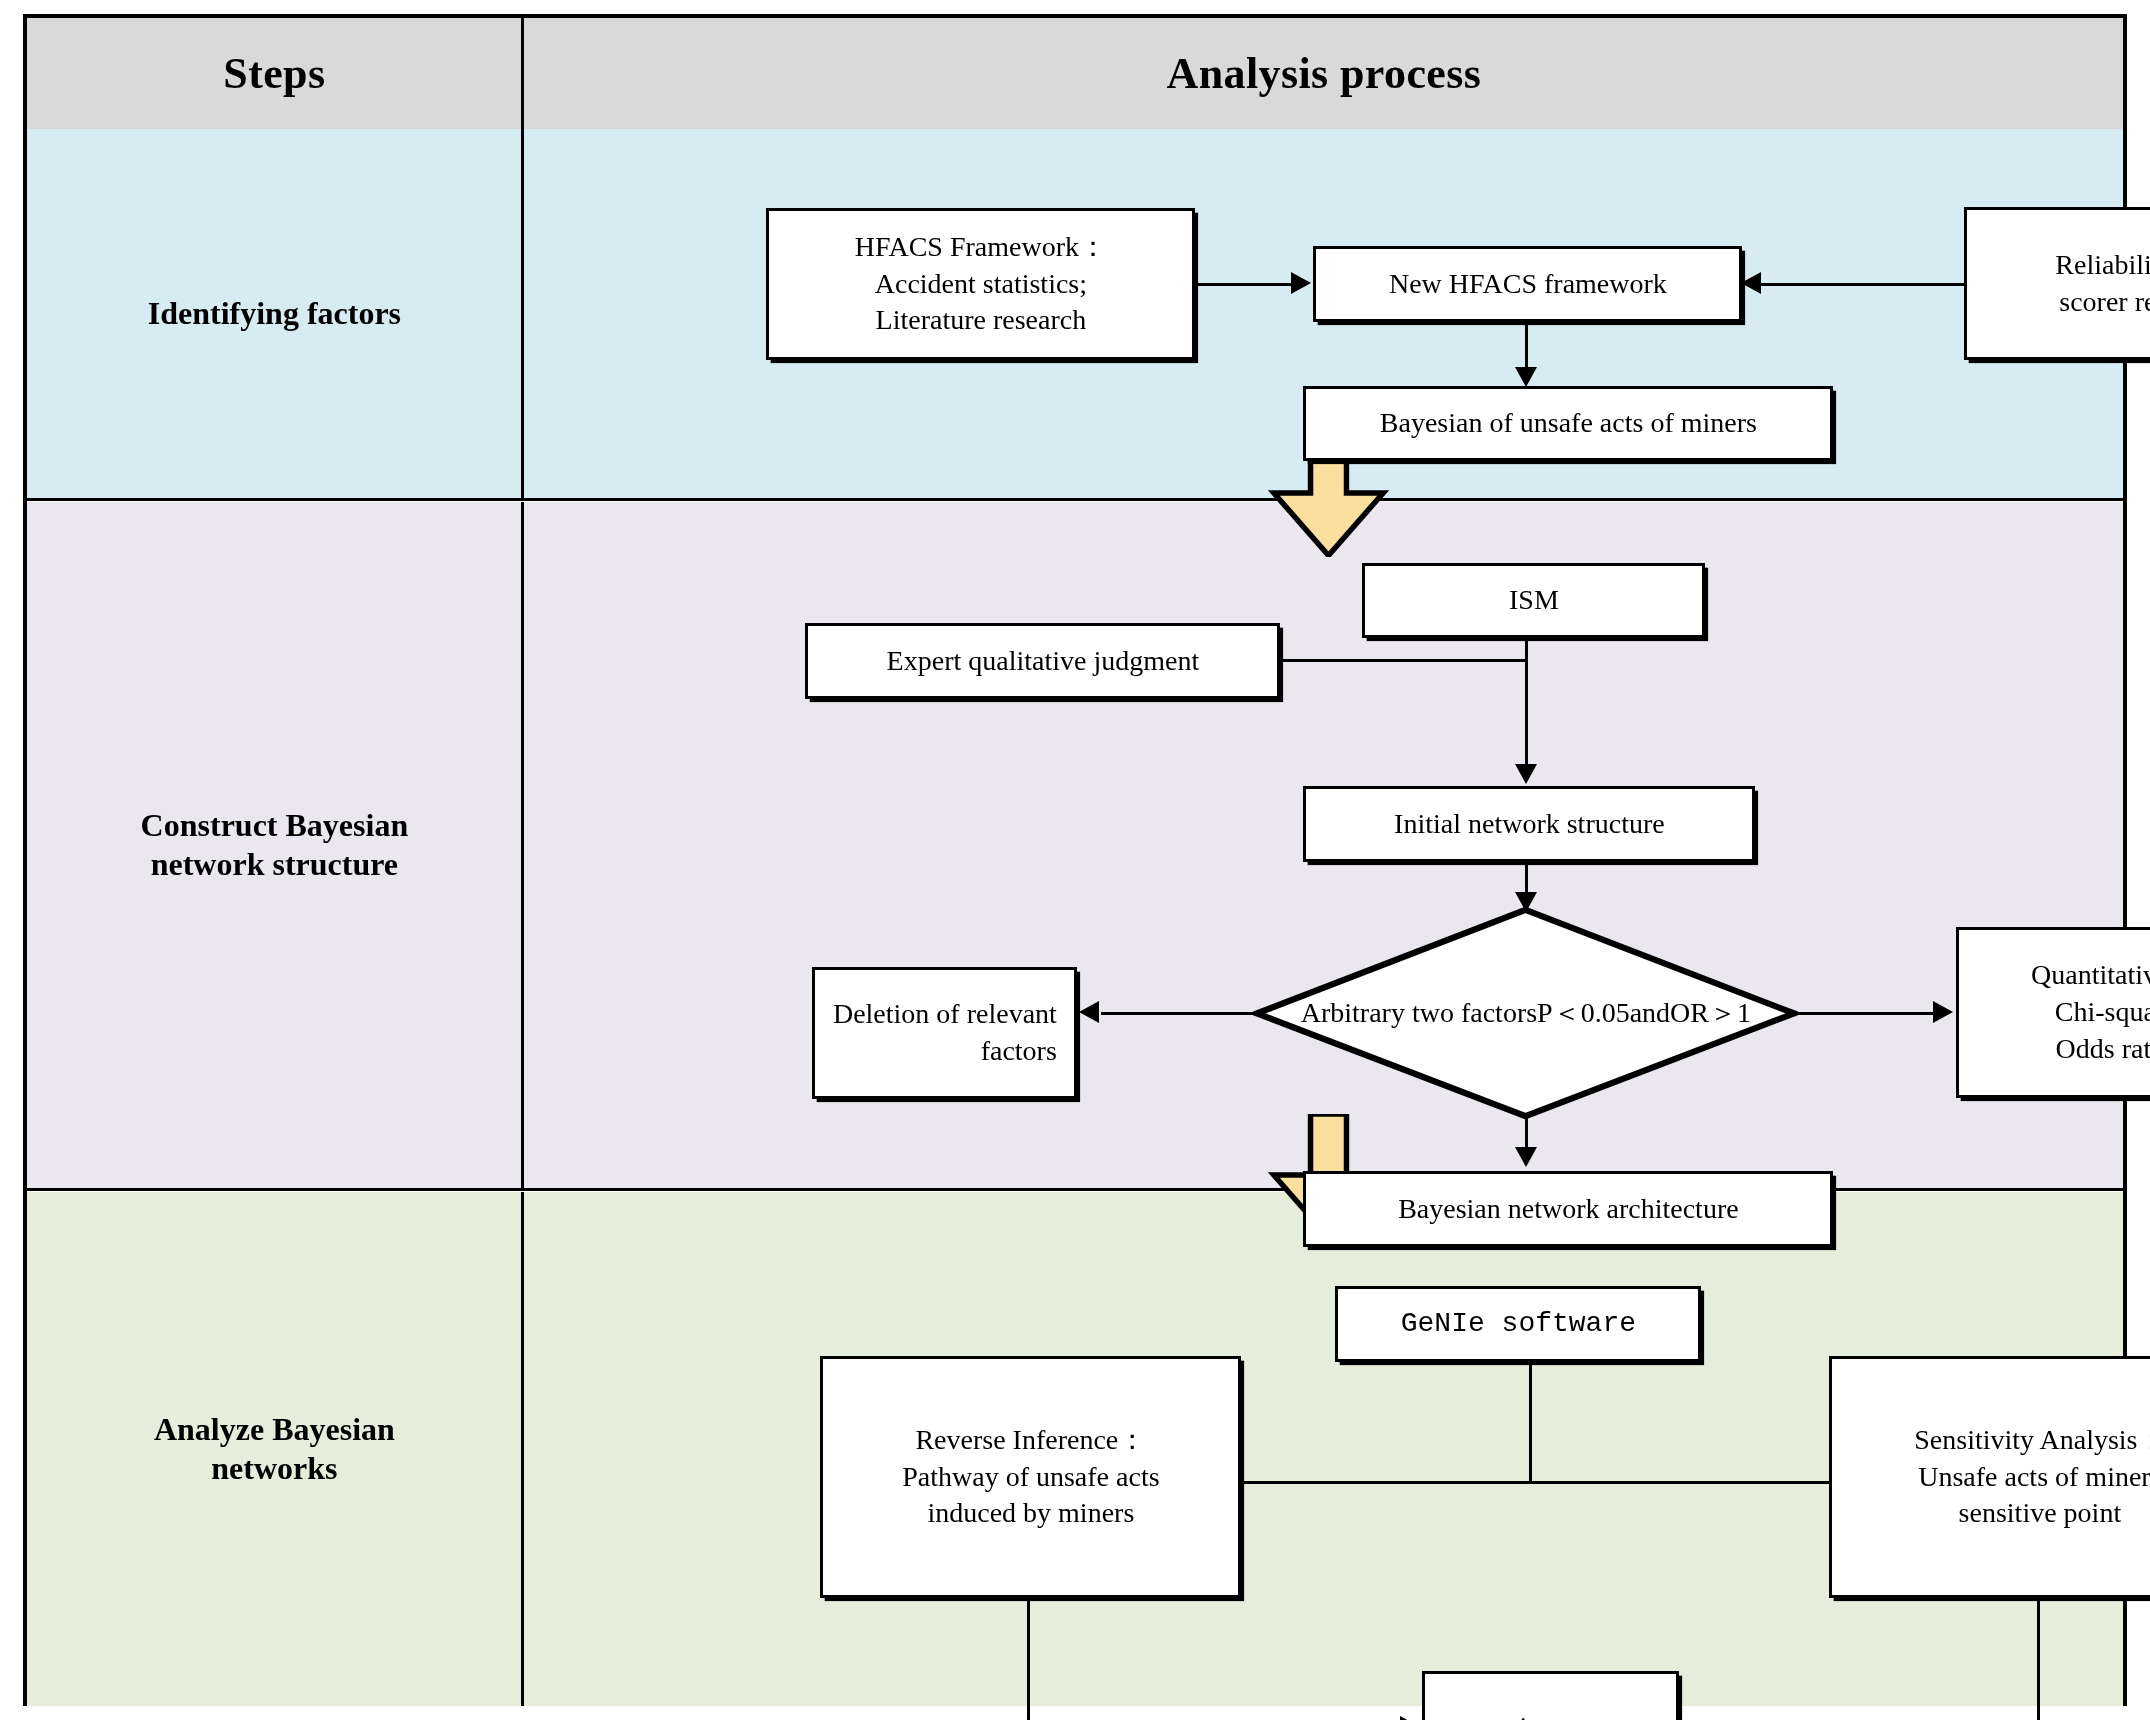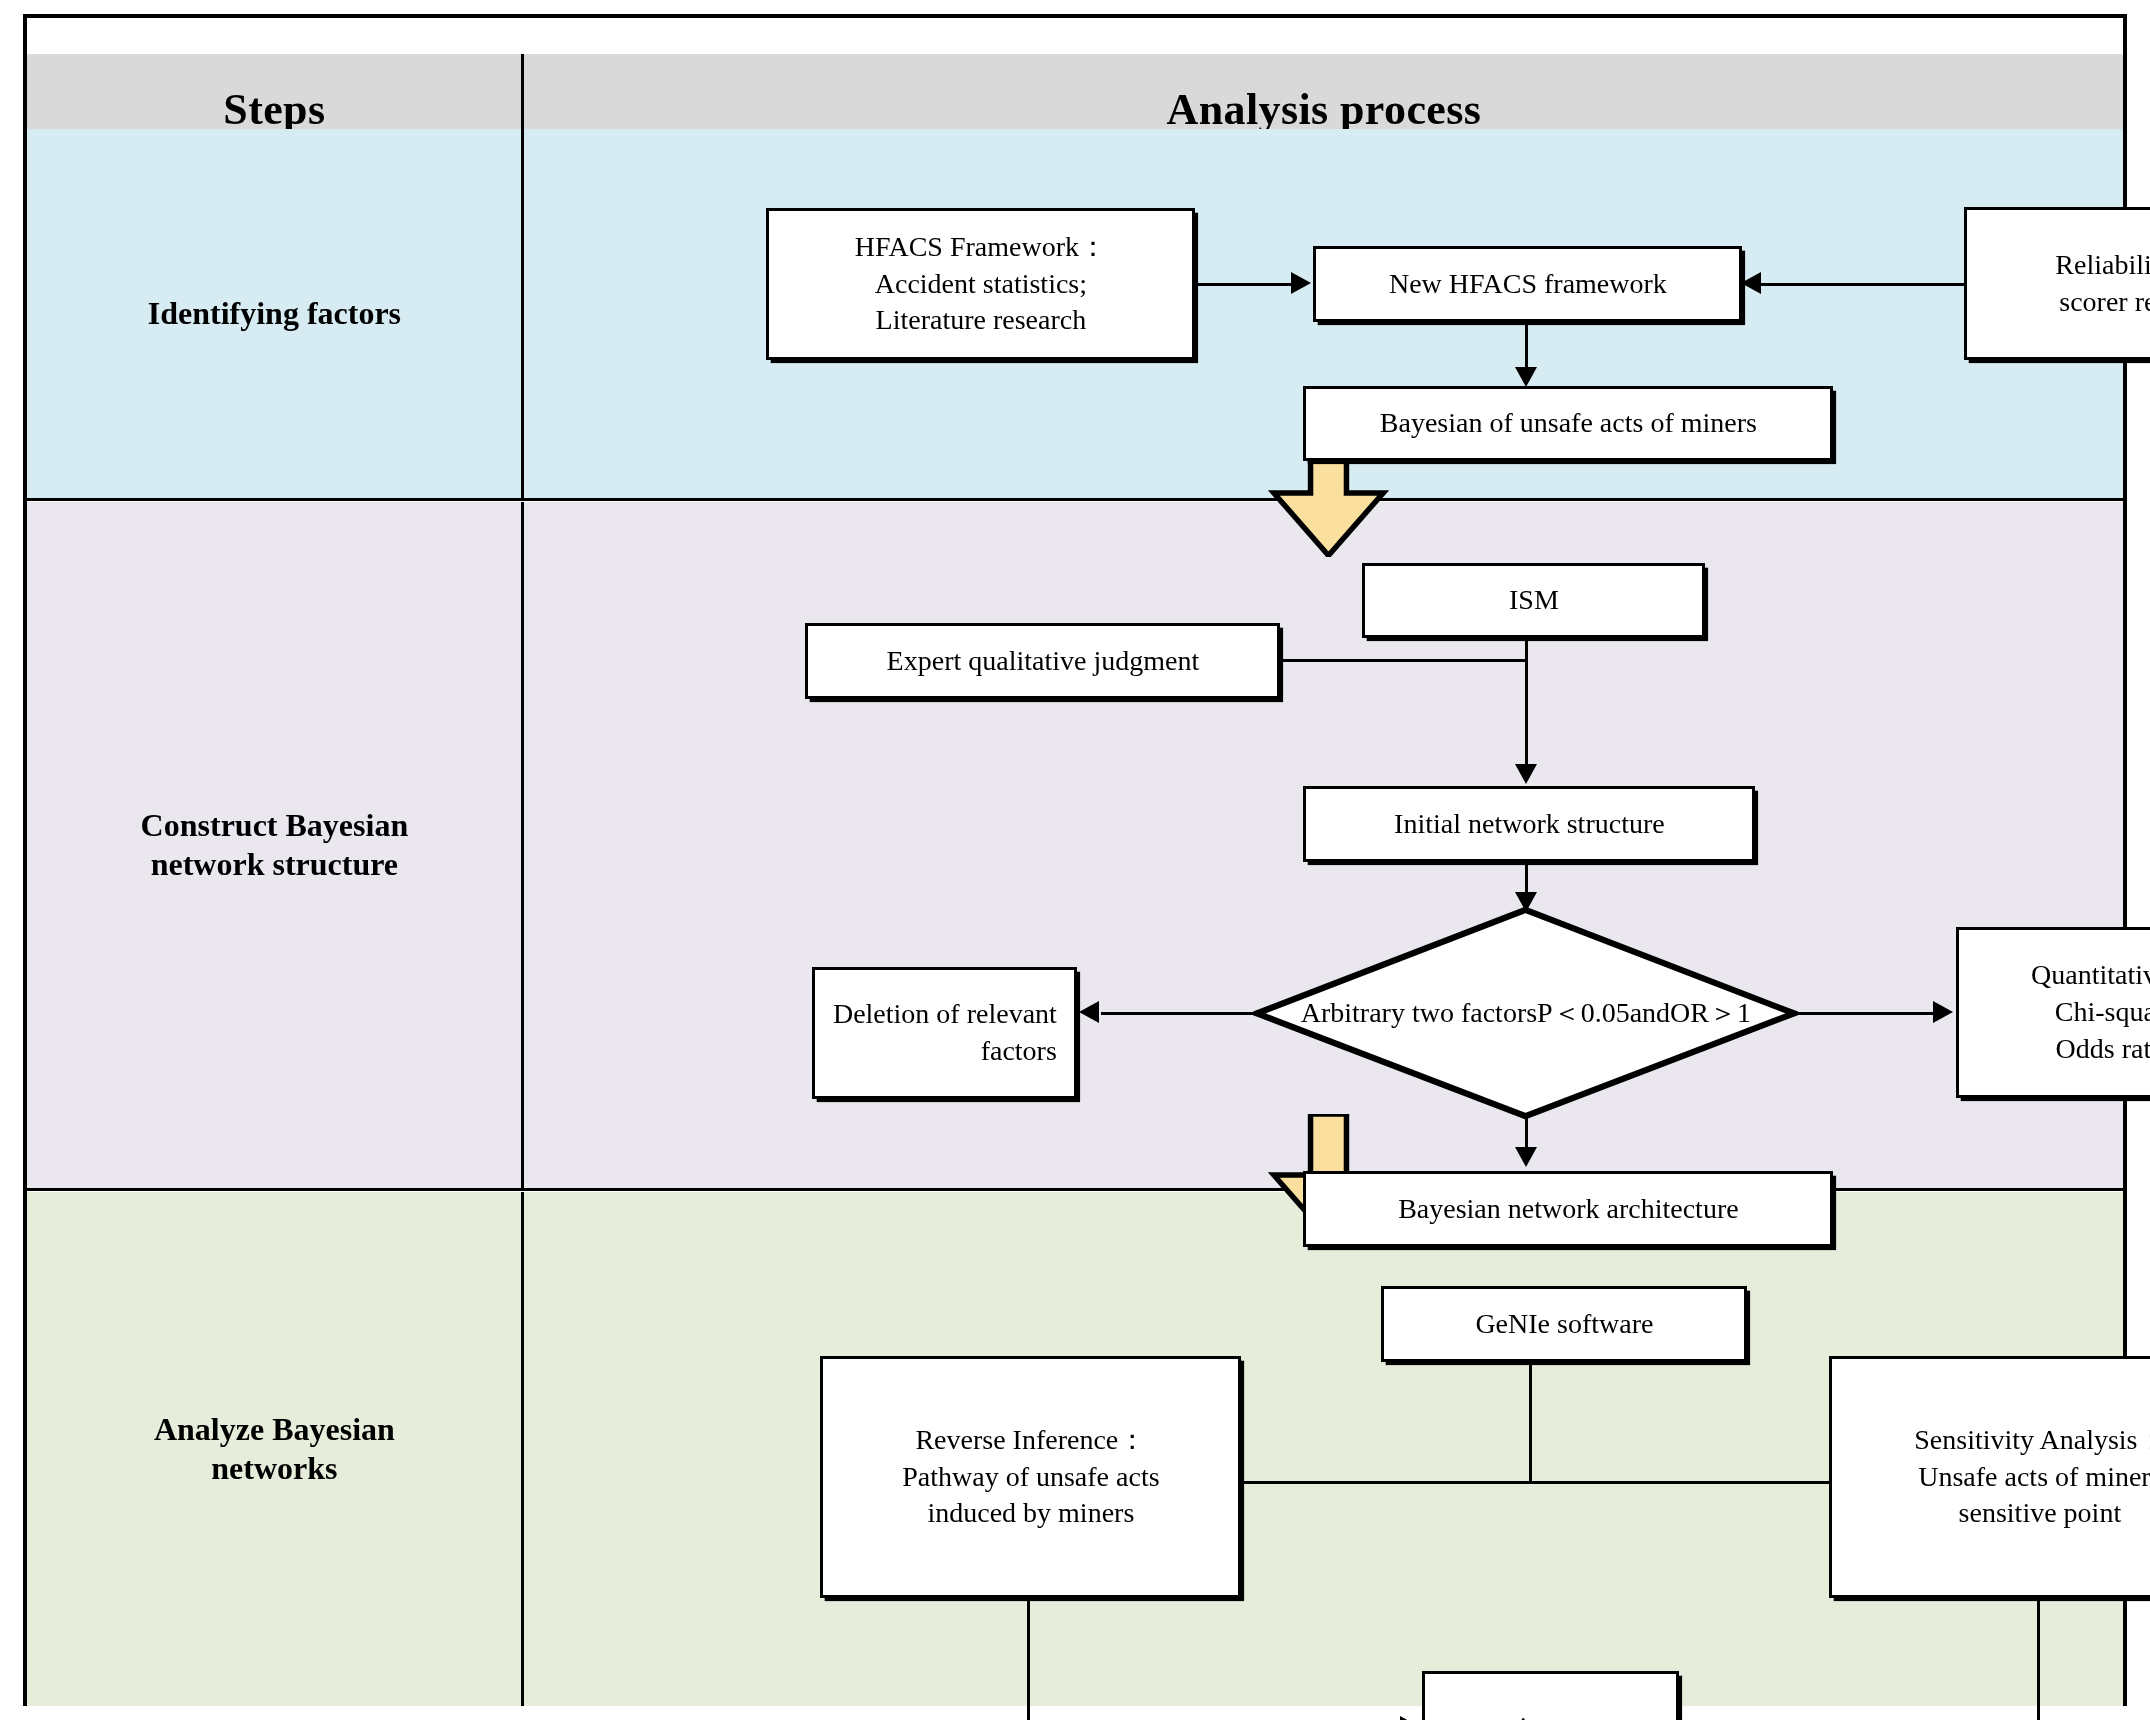--- a/index.html
+++ b/index.html
@@ -28,21 +28,21 @@
     display:flex;align-items:center;justify-content:center;
     text-align:center;
   }
   .cell-proc{
     flex:1;
     position:relative;
     box-sizing:border-box;
   }
 
   
-  #rHead{top:0;height:111px;margin-top:36px;}
+  #rHead{top:0;height:111px;}
   #rHead .cell-steps,#rHead .cell-proc{background:#d9d9d9;}
   #rHead{border-bottom:4.7px solid #000;}
   .hdr-txt{
     font-weight:bold;
     font-size:44px;
     letter-spacing:0.4px;
   }
 
   
   #r1{top:111px;height:369px;background:#d7ebf2;border-bottom:3.9px solid #000;}
@@ -211,21 +211,21 @@
 
       </div>
     </div>
 
     <div class="row" id="r3">
       <div class="cell-steps">
         <span class="step-txt">Analyze Bayesian<br>networks</span>
       </div>
       <div class="cell-proc">
 
-        <div class="node sh" style="left:857px;top:94px;width:366px;height:76px;">
+        <div class="node sh" style="left:811px;top:94px;width:366px;height:76px;font-family:Liberation Mono, monospace;">
           <span>GeNIe software</span>
         </div>
 
         <div class="ln lnv" style="left:1005px;top:170px;height:121px;width:3.1px;"></div>
 
         <div class="ln lnh" style="left:553px;top:289px;width:912px;"></div>
 
         <div class="node sh" style="left:296px;top:164px;width:421px;height:242px;">
           <span>Reverse Inference：<br>Pathway of unsafe acts<br>induced by miners</span>
         </div>

